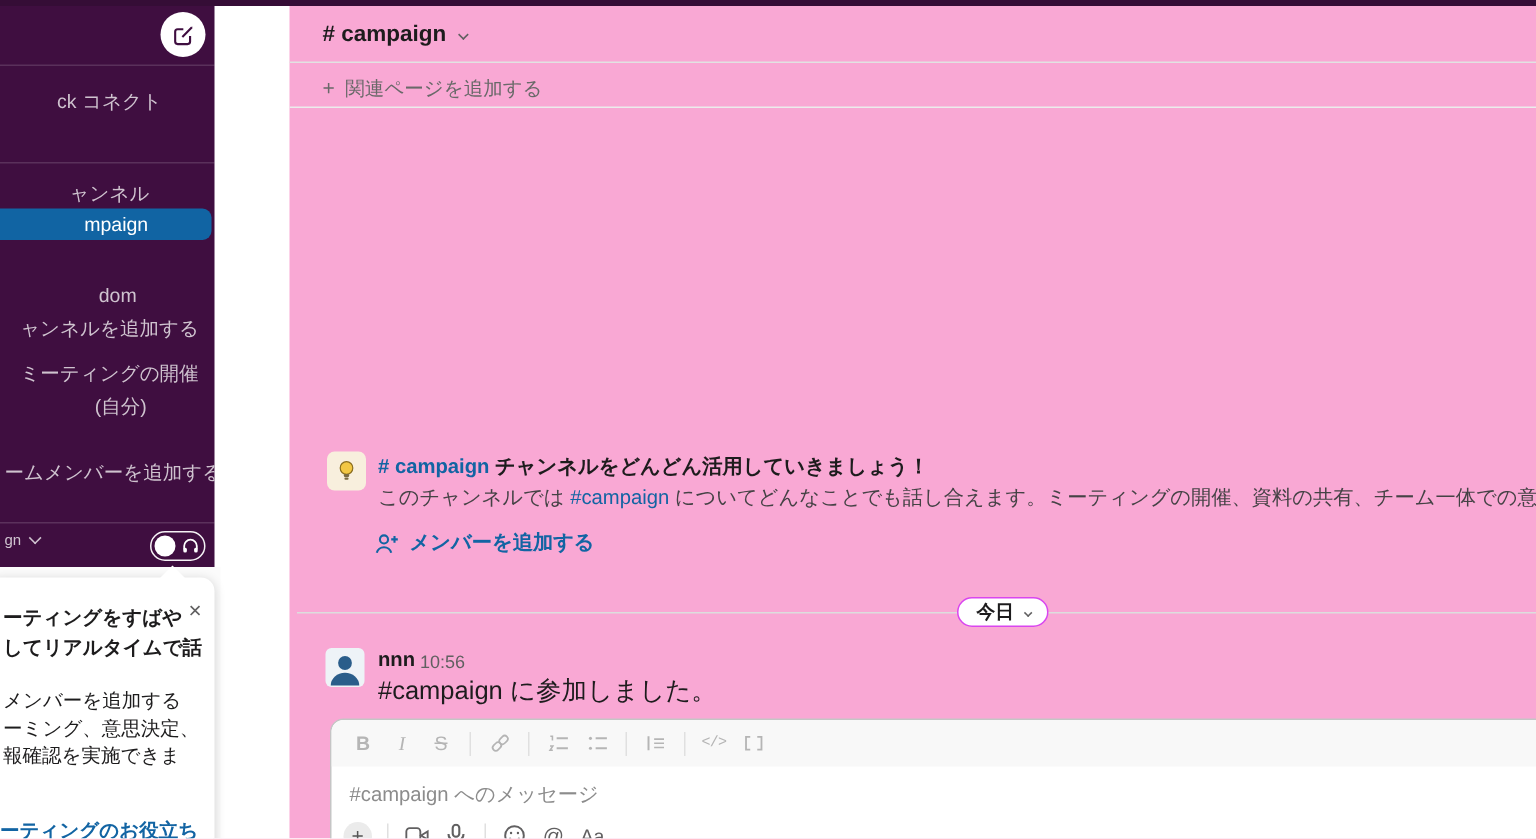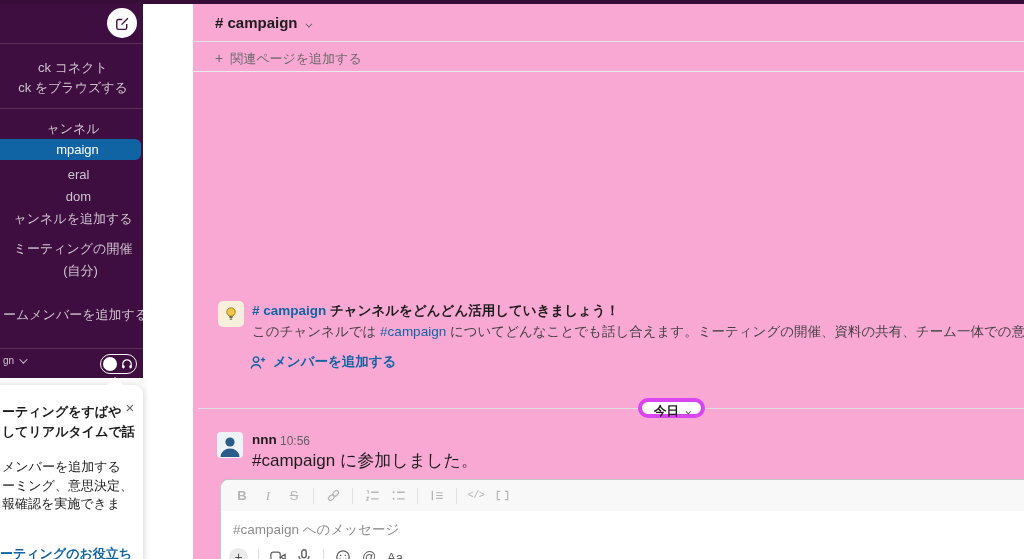--- a/index.html
+++ b/index.html
@@ -67,21 +67,21 @@
   .w-body { position:absolute; left:59px; top:319px; width:822px; font-size:13.5px; color:#454245;
     white-space:nowrap; overflow:hidden; }
   .w-body a { color:#1264a3; text-decoration:none; cursor:pointer; }
   .w-addmember { position:absolute; left:57px; top:349px; font-size:13.5px; font-weight:bold; color:#1264a3;
     cursor:pointer; display:flex; align-items:center; }
   .w-addmember svg { margin-right:7px; }
 
   
   .date-line { position:absolute; left:5px; top:404px; width:876px; height:1px; background:#dddddd; }
   .date-pill { position:absolute; left:445px; top:394px; height:20px; padding:0 12px; background:#fff;
-    border:4px solid #d946ef; border-radius:12px; font-size:12.5px; font-weight:bold; color:#1d1c1d;
+    border:1px solid #d946ef; border-radius:12px; font-size:12.5px; font-weight:bold; color:#1d1c1d;
     line-height:19px; cursor:pointer; white-space:nowrap; }
   .date-pill .chev { width:4px; height:4px; color:#616061; margin-left:6px; }
 
   
   .msg-avatar { position:absolute; left:24px; top:428px; width:26px; height:26px; border-radius:4px;
     background:#eef3f7; overflow:hidden; cursor:pointer; }
   .msg-name { position:absolute; left:59px; top:428px; font-size:13.5px; font-weight:bold; color:#1d1c1d; cursor:pointer; }
   .msg-time { position:absolute; left:87px; top:430px; font-size:12px; color:#616061; cursor:pointer; }
   .msg-text { position:absolute; left:59px; top:445px; font-size:17px; color:#1d1c1d; white-space:nowrap; }
 
@@ -246,27 +246,25 @@
   <div class="sidebar">
     <div class="sb-compose">
       <svg width="15" height="15" viewBox="0 0 16 16" fill="none" stroke="#3f0e40" stroke-width="1.5">
         <path d="M12.5 8.5 v4 a1.8 1.8 0 0 1 -1.8 1.8 h-7 a1.8 1.8 0 0 1 -1.8 -1.8 v-7 a1.8 1.8 0 0 1 1.8 -1.8 h4"></path>
         <path d="M7 9.2 L13.8 2.3 M13.8 2.3 l0.1 0.1"></path>
       </svg>
     </div>
     <div class="sb-div" style="top:39px"></div>
 
     <div class="sb-item" style="top:53px">ck コネクト</div>
-    <div class="sb-item" style="top:73px">ck をブラウズする</div>
 
     <div class="sb-div" style="top:104px"></div>
 
     <div class="sb-item" style="top:114px">ャンネル</div>
     <div class="sb-item selected flush" style="top:135px">mpaign</div>
-    <div class="sb-item flush" style="top:160px">eral</div>
     <div class="sb-item flush" style="top:182px">dom</div>
     <div class="sb-item" style="top:204px">ャンネルを追加する</div>
 
     <div class="sb-item" style="top:234px">ミーティングの開催</div>
     <div class="sb-item indent" style="top:256px">(自分)</div>
 
     <div class="sb-item" style="top:300px">ームメンバーを追加する</div>
   </div>
 
   <div class="huddlebar">

